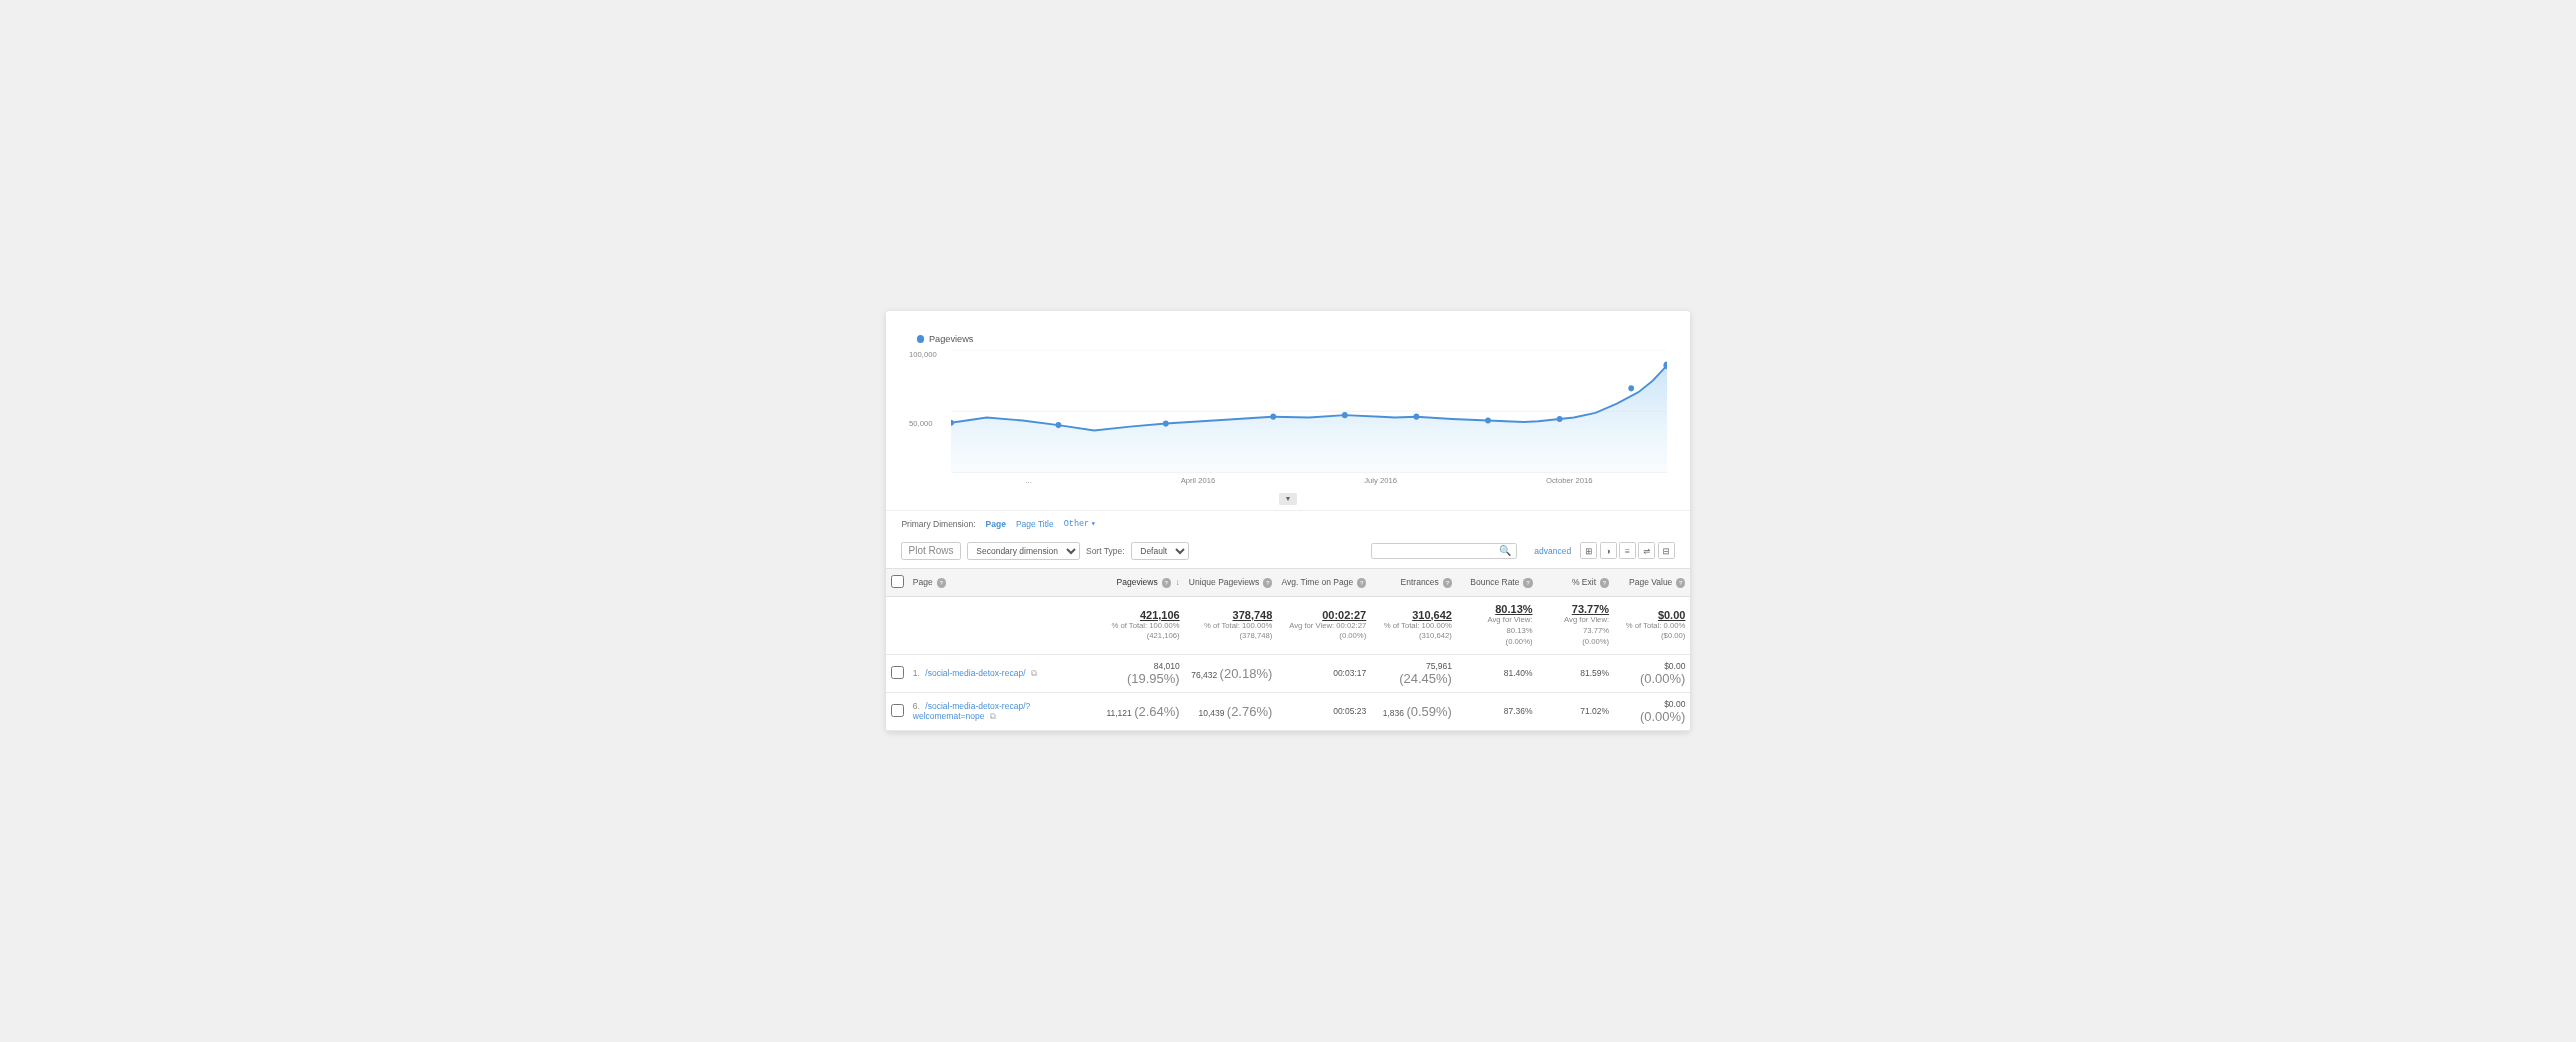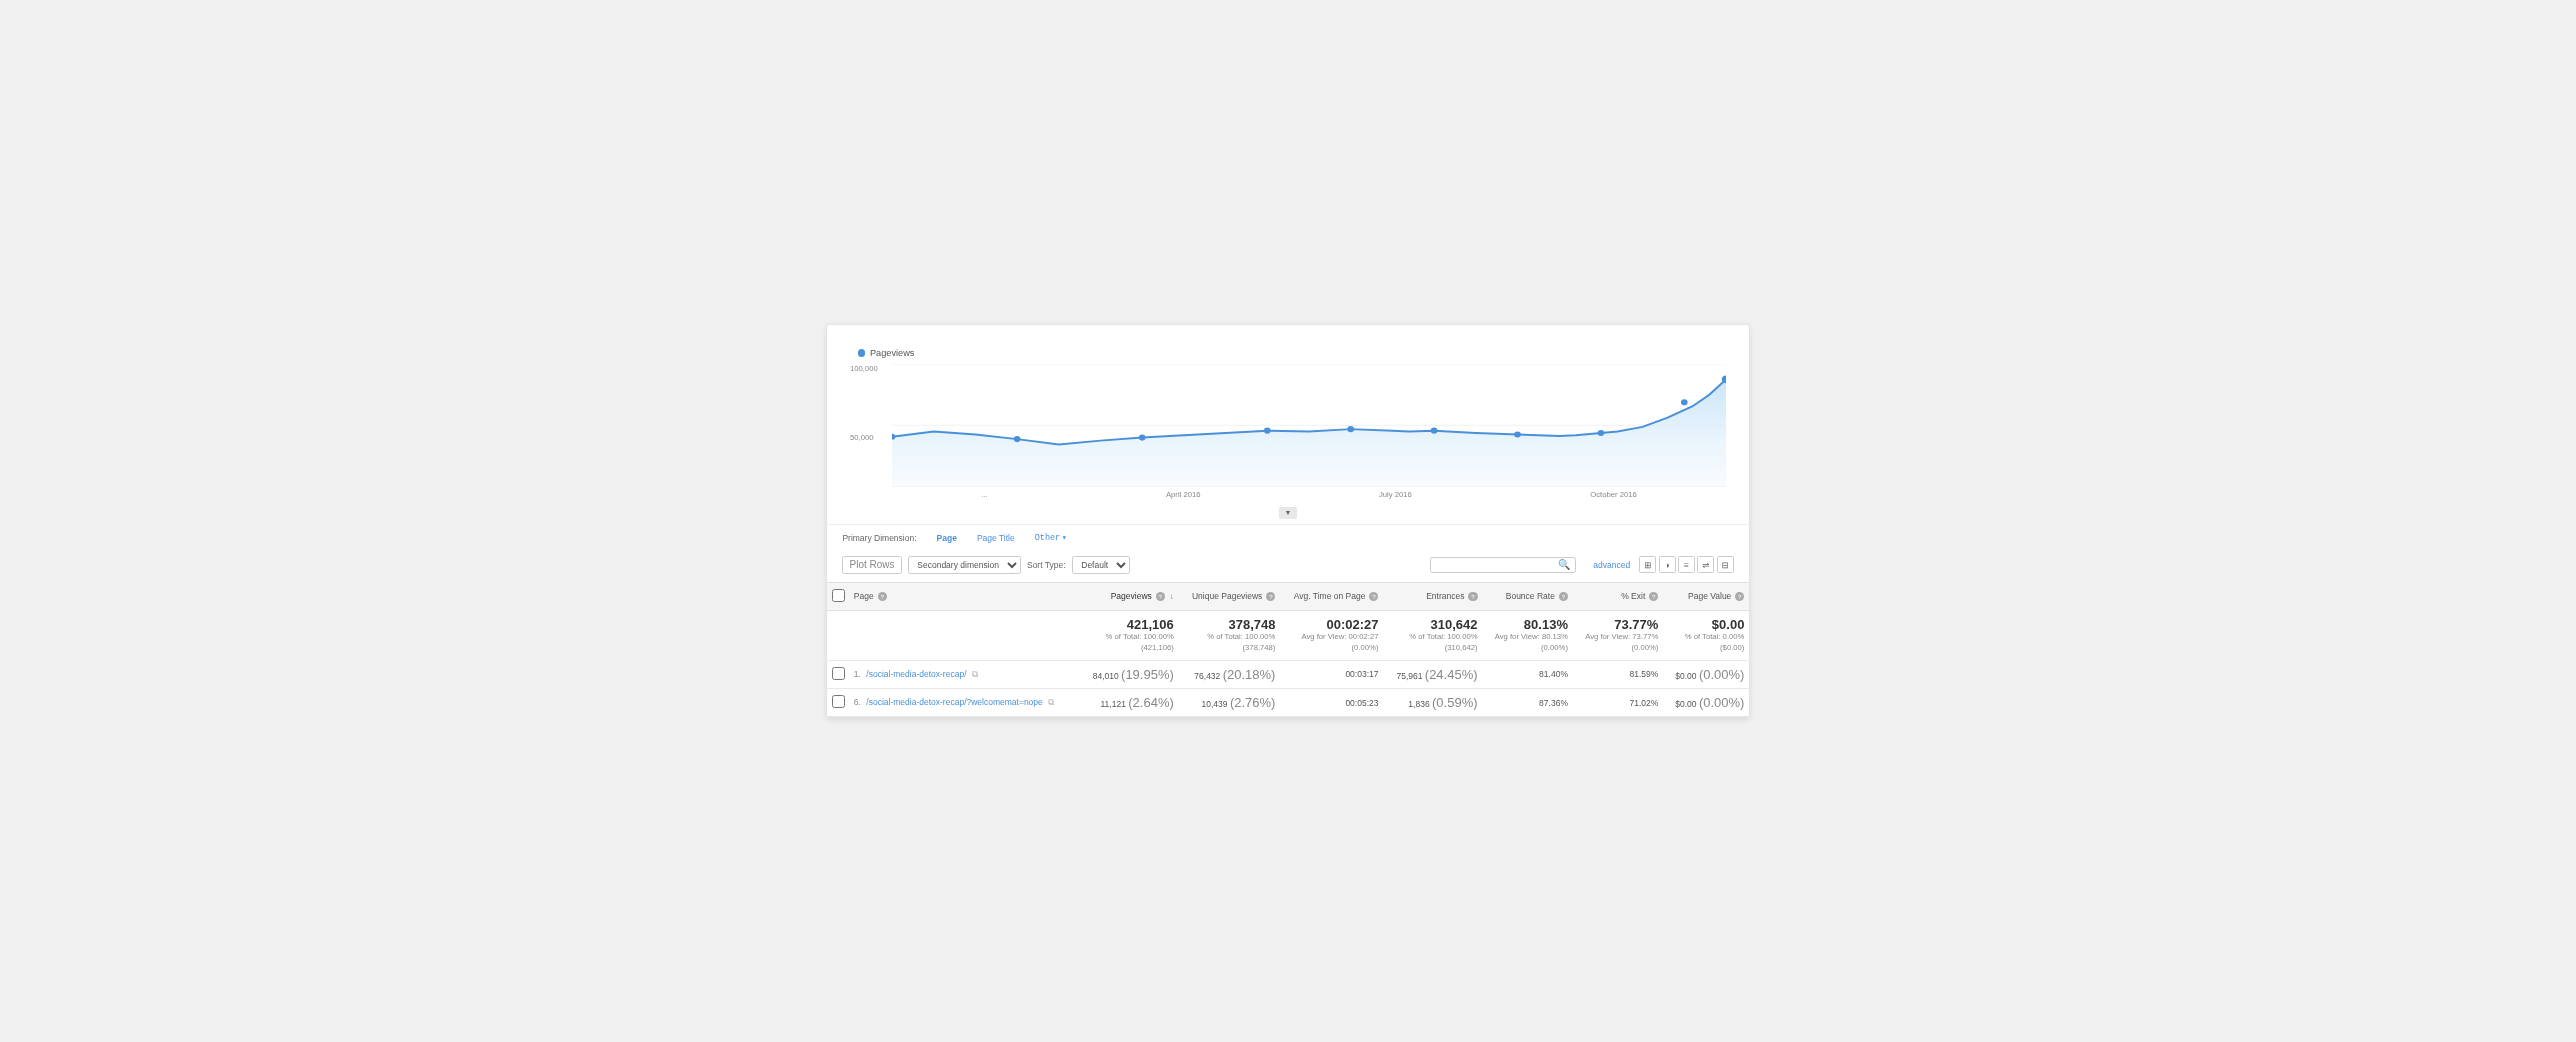--- a/index.html
+++ b/index.html
@@ -11,21 +11,21 @@
       display: flex;
       justify-content: center;
       align-items: center;
       min-height: 100vh;
       padding: 15.4px;
     }
     .card {
       background: #fff;
       border-radius: 3.1px;
       box-shadow: 0 1.5px 6.1px rgba(0,0,0,0.12);
-      width: 922px;
+      width: 804px;
       padding: 15.4px 0 0 0;
       overflow: hidden;
     }
     
     .chart-area {
       padding: 7.7px 23px 0 23px;
       position: relative;
     }
     .chart-legend {
       display: flex;
@@ -93,21 +93,21 @@
       cursor: pointer;
       color: #666;
       font-size: 7px;
       display: flex; align-items: center; justify-content: center;
     }
     
     .controls-row {
       padding: 7.7px 15.4px;
       display: flex;
       align-items: center;
-      gap: 20px;
+      gap: 10px;
       border-top: 0.8px solid #eee;
     }
     .primary-dim-label {
       font-size: 8.5px;
       color: #666;
       white-space: nowrap;
     }
     .dim-link {
       font-size: 8.5px;
       color: #4a90d9;
@@ -239,24 +239,25 @@
     .totals-row td {
       padding: 7.7px 4.6px;
       text-align: right;
       border-bottom: 0.8px solid #e8e8e8;
       background: #fff;
     }
     .totals-row td:first-child {
       text-align: left;
     }
     .totals-main {
-      font-size: 13px;
+      font-size: 11px;
       font-weight: bold;
       color: #333;
       display: block;
+      text-decoration: underline;
     }
     .totals-sub {
       font-size: 7.7px;
       color: #888;
       display: block;
       line-height: 1.4;
     }
     
     .data-table tbody tr.data-row {
       border-bottom: 0.8px solid #e8e8e8;

